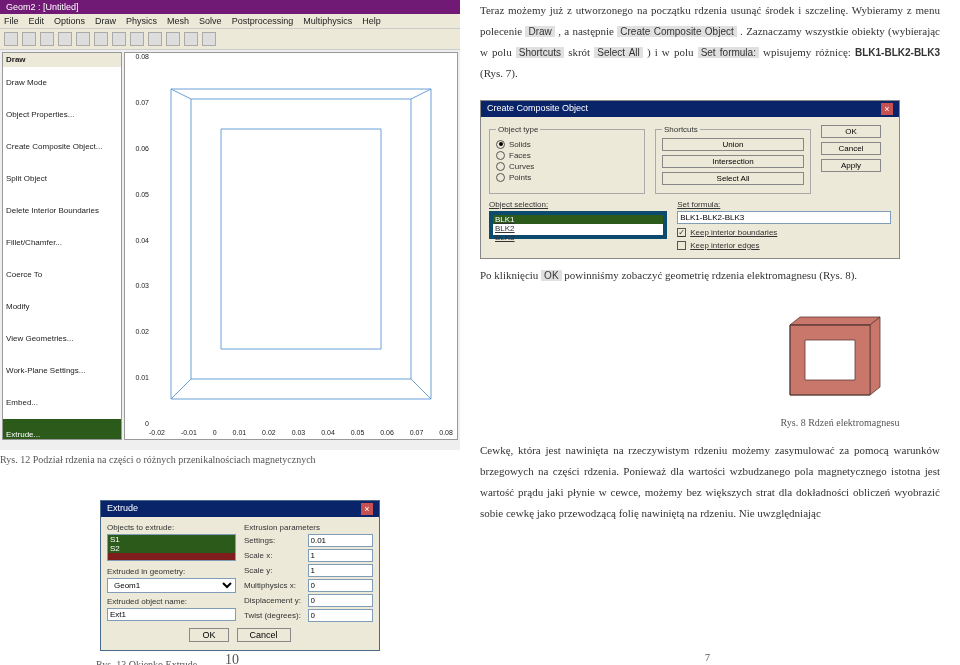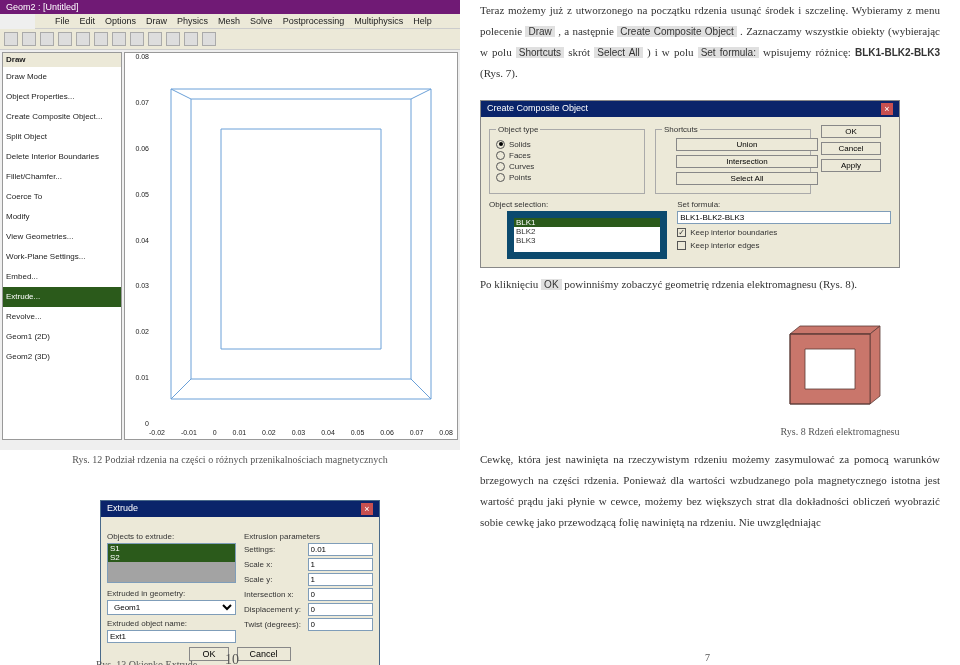--- a/index.html
+++ b/index.html
@@ -34,25 +34,24 @@
     color: #222;
   }
   .app-title {
     background: #701a75;
     color: #fff;
     padding: 2px 6px;
     font-size: 9px;
   }
   .app-menu {
     background: #ece9d8;
-    padding: 2px 20px;
+    padding: 2px 4px;
     display: flex;
     gap: 10px;
     border-bottom: 1px solid #ccc;
-    margin-left: 35px;
   }
   .toolbar {
     background: #ece9d8;
     padding: 3px 4px;
     display: flex;
     gap: 4px;
     border-bottom: 1px solid #ccc;
   }
   .tb-btn {
     width: 14px; height: 14px;
@@ -66,21 +65,21 @@
   .tree {
     width: 120px;
     background: #fff;
     border: 1px solid #999;
     margin: 2px;
     font-size: 8px;
     line-height: 12px;
     overflow: hidden;
   }
   .tree .hdr { background: #ece9d8; padding: 1px 3px; font-weight: bold; }
-  .tree .item { padding: 4px 3px; white-space: nowrap; cursor: pointer; }
+  .tree .item { padding: 10px 3px; white-space: nowrap; cursor: pointer; }
   .tree .sel { background: #2b5a1b; color: #fff; }
   .canvas {
     flex: 1;
     background: #fff;
     border: 1px solid #999;
     margin: 2px 2px 2px 0;
     position: relative;
     font-size: 7px;
   }
   .canvas .axis-y {
@@ -90,21 +89,20 @@
   }
   .canvas .axis-x {
     position: absolute; left: 24px; right: 4px; bottom: 0; height: 10px;
     display: flex; justify-content: space-between;
   }
   .canvas .plot {
     position: absolute; left: 26px; top: 6px; right: 6px; bottom: 14px;
   }
   
   .caption {
-    text-align: center;
     font-size: 10px;
     color: #555;
     margin-top: 4px;
   }
   
   .dlg {
     position: absolute;
     left: 100px; top: 500px;
     width: 280px;
     background: #ece9d8;
@@ -122,27 +120,27 @@
   .dlg-title .x {
     background: #c75050; color: #fff; width: 12px; height: 12px;
     text-align: center; line-height: 12px; font-size: 9px;
   }
   .dlg-body { padding: 6px; }
   .dlg-grid {
     display: grid;
     grid-template-columns: 1fr 1fr;
     gap: 6px 8px;
   }
-  .dlg-left label, .dlg-right label { display:block; margin-bottom: 2px; font-size:8px;margin-top:9px;}
+  .dlg-left label, .dlg-right label { display:block; margin-bottom: 2px; font-size:8px;}
   .dlg input, .dlg select {
     width: 100%; font-size: 8px; padding: 1px 2px;
     border: 1px solid #7f9db9; background: #fff;
   }
   .dlg .lst {
-    width: 100%; height: 40px; border: 1px solid #7f9db9; background: #a3a3a3;
+    width: 100%; height: 27px; border: 1px solid #7f9db9; background: #7f1d1d;
     font-size: 8px;
   }
   .dlg .lst .sel { background: #2b5a1b; color: #fff; padding: 0 2px;}
   .dlg .row { display: flex; gap: 4px; align-items: center; margin-bottom: 2px;}
   .dlg .row label { flex: 1; font-size: 8px; margin: 0;}
   .dlg .row input { flex: 1; }
   .dlg-btns { display: flex; gap: 8px; justify-content: center; padding: 4px 0 2px; }
   .dlg-btns button {
     font-size: 9px; padding: 1px 12px; background: #ece9d8; border: 1px solid #888;
   }
@@ -180,24 +178,24 @@
   }
   .cco-title { background: #0a246a; color: #fff; padding: 2px 6px; display:flex; justify-content: space-between;}
   .cco-title .x { background: #c75050; width:12px; height:12px; text-align:center; line-height:12px;}
   .cco-body { padding: 8px; display: grid; grid-template-columns: 1fr 1fr 70px; gap: 6px 10px; }
   .cco fieldset { border: 1px solid #aaa; padding: 4px 6px; font-size: 8px;}
   .cco fieldset legend { font-size: 8px; padding: 0 2px;}
   .cco .radio { display:flex; align-items:center; gap:4px; margin: 2px 0;}
   .cco .radio .r { width:9px;height:9px;border:1px solid #555;border-radius:50%;display:inline-flex;align-items:center;justify-content:center;}
   .cco .radio .r .dot{ width:4px;height:4px;border-radius:50%;background:#000;display:none;}
   .cco .radio .r.on .dot{display:block;}
-  .cco .sc-btn { display:block; width:100%; margin-bottom:4px; padding:1px 0; background:#ece9d8; border:1px solid #888; font-size:8px;margin-left:14px;}
+  .cco .sc-btn { display:block; width:100%; margin-bottom:4px; padding:1px 0; background:#ece9d8; border:1px solid #888; font-size:8px;}
   .cco .btns button{ display:block; width:60px; margin-bottom:4px; padding:1px 0; background:#ece9d8; border:1px solid #888; font-size:8px;}
-  .cco .lower { grid-column: 1/4; display:grid; grid-template-columns: 1fr 1.2fr; gap: 10px;}
-  .cco .lst2 { border:7px solid #0c4a6e; background:#fff; height:48px; font-size:8px;margin-left:18px;}
+  .cco .lower { grid-column: 1/4; display:grid; grid-template-columns: 1fr 1.2fr; gap: 10px; text-decoration: underline;}
+  .cco .lst2 { border:4px solid #0c4a6e; background:#fff; height:28px; font-size:8px;}
   .cco .lst2 .sel { background:#2b5a1b;color:#fff;padding:0 2px;}
   .cco input[type=text]{ width:100%; font-size:8px; border:1px solid #7f9db9; padding:1px 2px;}
   .cco .chk { display:flex; align-items:center; gap:4px; margin-top:4px; font-size:8px;}
   .cco .chk .c { width:9px;height:9px;border:1px solid #555;display:inline-flex;align-items:center;justify-content:center;font-size:8px;}
   .cco .lbl { font-size:8px; margin-bottom:2px; display:block;}
   .right-mid-caption {
     text-align: center; font-size: 10px; color: #555; margin: 4px 0 10px;
   }
   .para2 {
     line-height: 1.9; text-align: justify; font-size: 11px; color: #333;
@@ -342,21 +340,21 @@
             </div>
           <div class="row">
               <label>Scale x:</label>
               <input value="1" style="">
             </div>
           <div class="row">
               <label>Scale y:</label>
               <input value="1" style="">
             </div>
           <div class="row">
-              <label>Intersection x:</label>
+              <label>Multiphysics x:</label>
               <input value="0" style="">
             </div>
           <div class="row">
               <label>Displacement y:</label>
               <input value="0" style="">
             </div>
           <div class="row">
               <label>Twist (degrees):</label>
               <input value="0" style="">
             </div>

